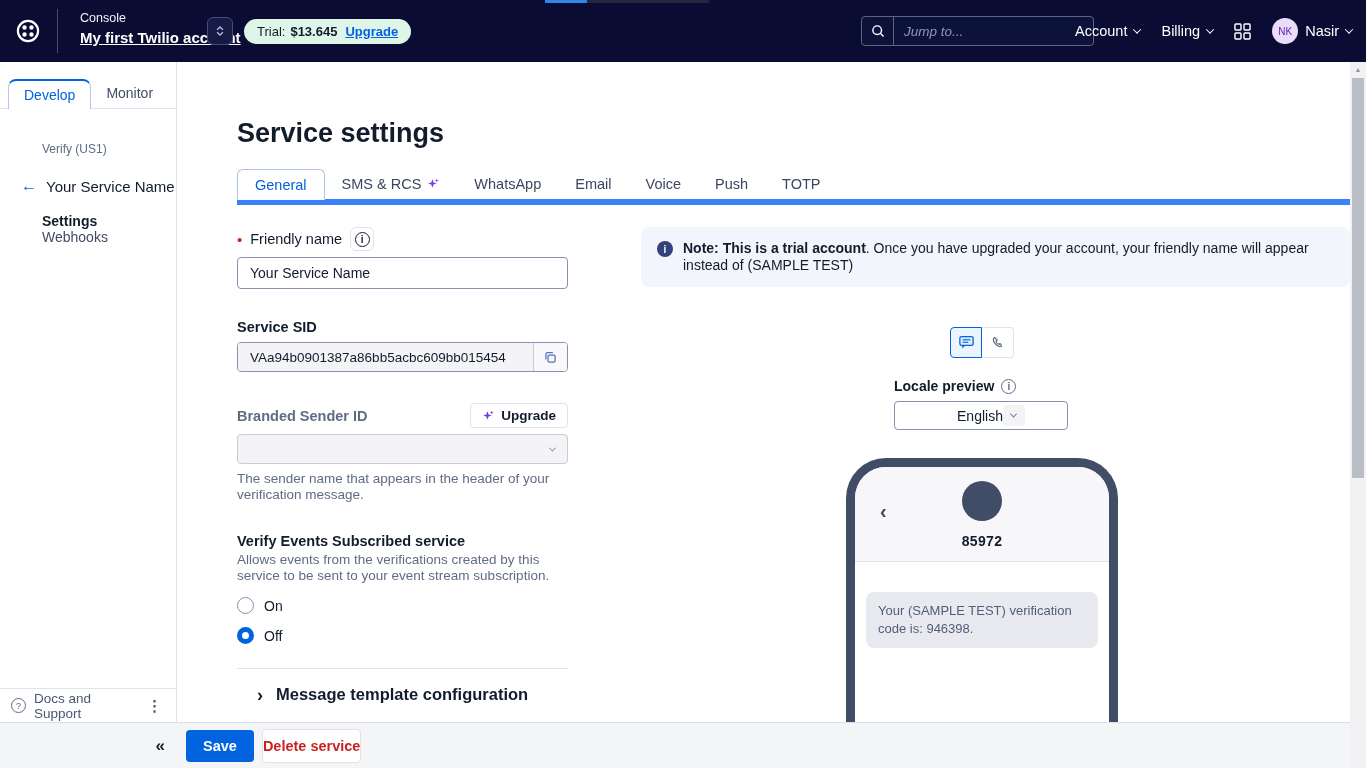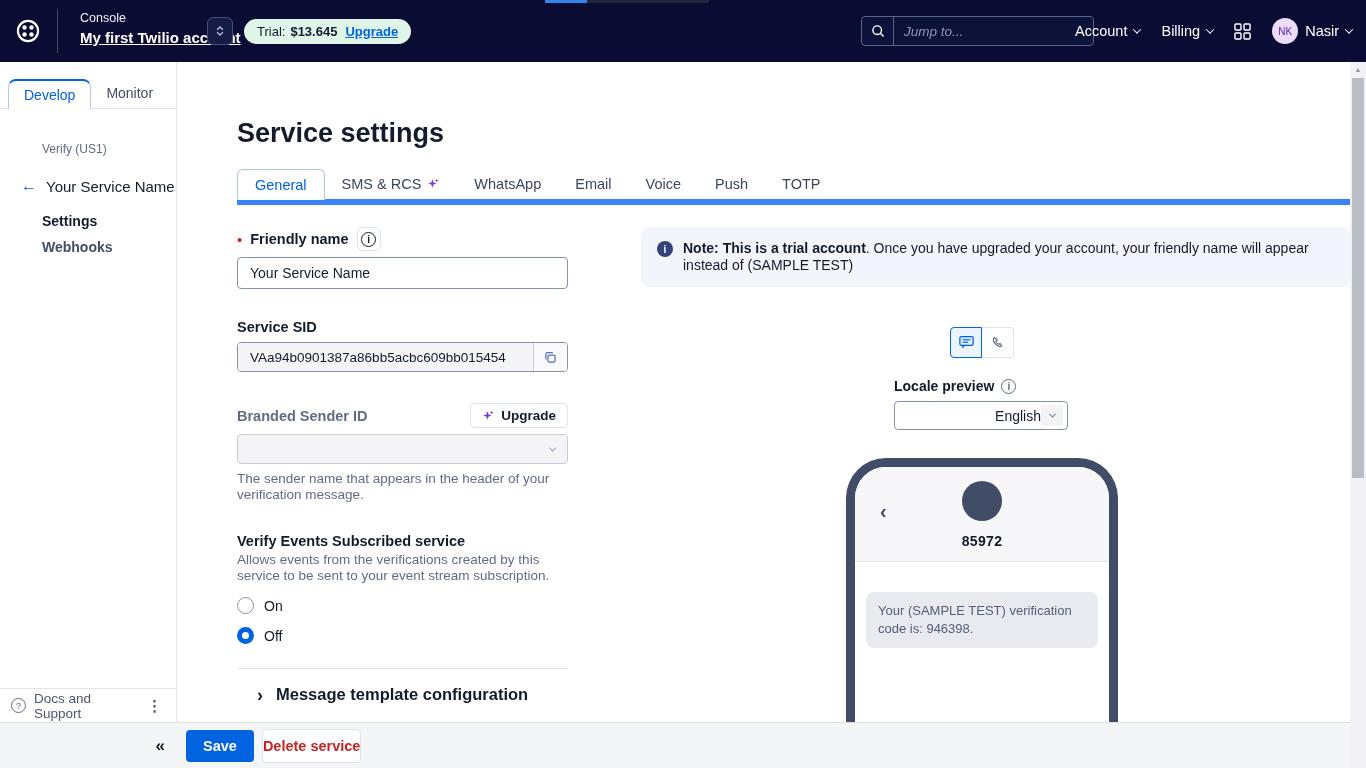--- a/index.html
+++ b/index.html
@@ -34,40 +34,40 @@
   
   .sidebar { position:absolute; top:62px; left:0; width:177px; bottom:0; background:#fff; border-right:1px solid #e1e3ea; z-index:4; }
   .sb-tabs { display:flex; padding:16px 0 0 8px; border-bottom:1px solid #e1e3ea; }
   .sb-tab { height:30px; padding:0 15px; display:flex; align-items:center; font-size:14px; color:#414c66; cursor:pointer; }
   .sb-tab.active { color:#0263E0; border:1px solid #b3c7ea; border-top:2px solid #0263E0; border-bottom:none; border-radius:8px 8px 0 0; background:#fff; position:relative; top:1px; }
   .sb-section { margin:33px 0 0 42px; font-size:12px; color:#606B85; }
   .sb-back { margin:21px 0 0 21px; display:flex; gap:9px; align-items:center; font-size:15px; color:#121C2D; cursor:pointer; }
   .sb-back-arrow { color:#0263E0; font-size:16px; font-weight:700; }
   .sb-item { margin:18px 0 0 42px; font-size:14px; color:#414c66; cursor:pointer; }
   .sb-item.active { font-weight:700; color:#121C2D; }
-  .sb-item + .sb-item { margin-top:10px;font-weight:bold; }
+  .sb-item + .sb-item { margin-top:0; }
   .sb-footer { position:absolute; left:0; right:0; bottom:46px; border-top:1px solid #e1e3ea; height:34px; display:flex; align-items:center; padding:0 10px 0 11px; gap:8px; color:#4b5671; font-size:13.5px; cursor:pointer; }
   .q-icon { width:15px; height:15px; border:1.2px solid #606B85; border-radius:50%; font-size:9.5px; display:flex; align-items:center; justify-content:center; color:#606B85; flex:none; }
   .kebab { margin-left:auto; font-size:15px; font-weight:700; color:#4b5671; cursor:pointer; padding:0 4px; }
 
   
   .content { position:absolute; left:177px; top:62px; right:16px; bottom:0; background:#fff; overflow:hidden; padding-left:60px; }
   .page-title { margin-top:56px; font-size:27px; font-weight:700; color:#121C2D; }
   .tabs { display:flex; margin-top:19px; border-bottom:6px solid #3b82f6; align-items:flex-end; }
   .tab { height:31px; padding:0 17px; display:flex; align-items:center; gap:6px; font-size:14.5px; color:#3b465f; cursor:pointer; }
   .tab.active { color:#0263E0; border:1px solid #adc2e8; border-bottom:1px solid #fff; border-radius:6px 6px 0 0; margin-bottom:-1px; background:#fff; }
 
   .cols { display:flex; margin-top:22px; }
   .col-left { width:331px; flex:none; }
   .col-right { flex:1; padding-left:73px; }
 
   
   .lbl-row { display:flex; align-items:center; gap:8px; }
   .req { color:#C72323; font-size:15px; }
-  .lbl { font-weight:700; font-size:14.5px; color:#121C2D; }
+  .lbl { font-weight:400; font-size:14.5px; color:#121C2D; }
   .lbl-muted { font-weight:700; font-size:14.5px; color:#606B85; }
   .info-btn { width:24px; height:24px; border:1px solid #e1e3ea; border-radius:6px; background:#fff; display:flex; align-items:center; justify-content:center; cursor:pointer; }
   .i-circle { width:15px; height:15px; border:1.3px solid #121C2D; border-radius:50%; font-size:10px; font-weight:700; display:flex; align-items:center; justify-content:center; color:#121C2D; }
   .i-circle.gray { border-color:#606B85; color:#606B85; }
   .text-input { margin-top:6px; width:100%; height:32px; border:1px solid #8891AA; border-radius:4px; padding:0 12px; font-size:14px; color:#121C2D; font-family:"Liberation Sans",sans-serif; outline:none; }
   .help { margin-top:7px; font-size:13.5px; line-height:16px; color:#606B85; }
   .group-lbl { margin-top:30px; font-weight:700; font-size:14.5px; color:#121C2D; }
   .sid-group { margin-top:7px; display:flex; border:1px solid #8891AA; border-radius:4px; overflow:hidden; height:30px; }
   .sid-val { flex:1; background:#F4F4F6; display:flex; align-items:center; padding:0 12px; font-size:13.5px; color:#121C2D; border-right:1px solid #CACDD8; white-space:nowrap; overflow:hidden; }
   .copy-btn { width:33px; background:#F9F9FB; display:flex; align-items:center; justify-content:center; cursor:pointer; border:none; }
@@ -84,21 +84,21 @@
   
   .note { background:#F2F5FC; border-radius:8px; padding:13px 16px; display:flex; gap:10px; font-size:14px; line-height:17px; color:#121C2D; }
   .note-icon { flex:none; width:16px; height:16px; border-radius:50%; background:#33427a; color:#fff; font-size:10px; font-weight:700; display:flex; align-items:center; justify-content:center; margin-top:1px; font-style:normal; }
   .note b { font-weight:700; }
   .preview { width:272px; margin-left:205px; }
   .toggle { margin-top:40px; display:flex; justify-content:center; }
   .tg { width:32px; height:31px; display:flex; align-items:center; justify-content:center; border:1px solid #E1E3EA; background:#fff; cursor:pointer; }
   .tg.active { border:1px solid #0263E0; background:#EBF4FF; border-radius:4px 0 0 4px; }
   .tg.right { border-left:none; border-radius:0 4px 4px 0; }
   .locale-lbl { margin:20px 0 0 48px; display:flex; gap:7px; align-items:center; font-weight:700; font-size:14px; color:#121C2D; }
-  .locale-select { margin:7px 0 0 48px; width:174px; height:29px; border:1px solid #8891AA; border-radius:4px; background:#fff; display:flex; align-items:center; justify-content:flex-end; padding:0 4px 0 24px; font-size:14px; color:#121C2D; cursor:pointer; }
+  .locale-select { margin:7px 0 0 48px; width:174px; height:29px; border:1px solid #8891AA; border-radius:4px; background:#fff; display:flex; align-items:center; justify-content:center; padding:0 4px 0 24px; font-size:14px; color:#121C2D; cursor:pointer; }
   .chev-box { width:22px; height:21px; background:#F4F4F6; border-radius:3px; display:flex; align-items:center; justify-content:center; color:#606B85; }
   .chev-sm { width:5px; height:5px; border-right:1.5px solid currentColor; border-bottom:1.5px solid currentColor; transform:rotate(45deg) translate(-1px,-1px); }
   .phone { margin-top:28px; height:330px; border:9px solid #414C66; border-bottom:none; border-radius:40px 40px 0 0; background:#fff; overflow:hidden; }
   .phone-head { background:#F7F7F9; border-bottom:1px solid #E1E3EA; position:relative; padding:14px 0 12px; text-align:center; }
   .back-chev { position:absolute; left:25px; top:34px; font-size:20px; font-weight:700; color:#414C66; line-height:1; }
   .avatar-circle { width:40px; height:40px; border-radius:50%; background:#414C66; margin:0 auto; }
   .phone-num { margin-top:12px; font-weight:700; font-size:14px; color:#121C2D; letter-spacing:.3px; }
   .bubble { margin:30px 11px 8px 11px; background:#E9EAEF; border-radius:8px; padding:10px 12px; font-size:13px; line-height:18px; color:#525E79; }
 
   

